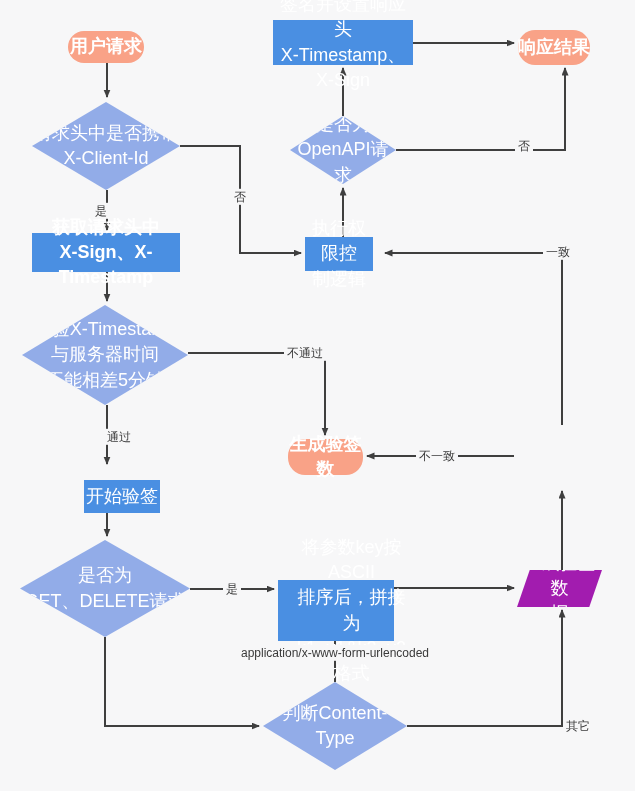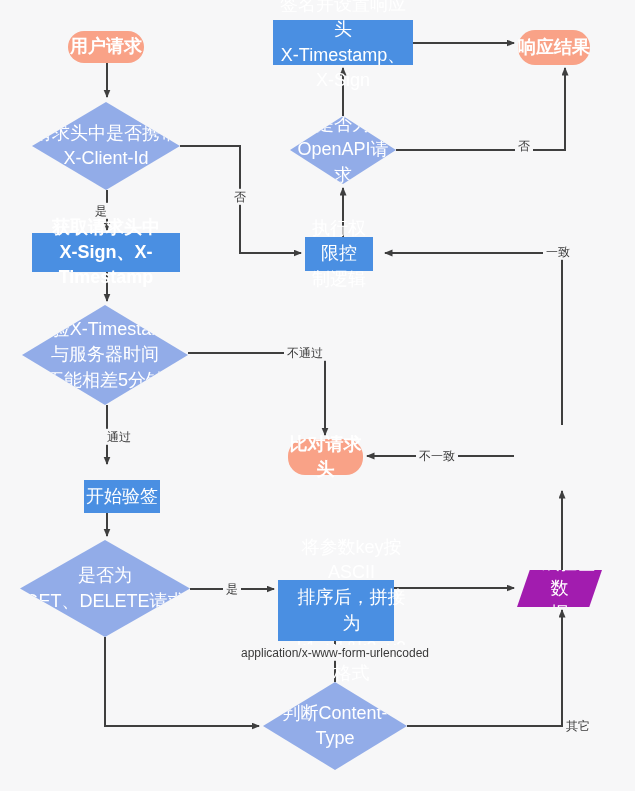--- a/index.html
+++ b/index.html
@@ -136,21 +136,21 @@
     <span>判断Content-Type</span>
   </div>
 
   <div class="node para" style="left:517px; top:570px; width:85px; height:37px;">
     <span>生成验签数
 据</span>
   </div>
 
 
   <div class="node terminal" style="left:288px; top:439px; width:75px; height:36px;">
-    <span>比对请求头</span>
+    <span>生成验签数</span>
   </div>
 
   <div class="node process" style="left:305px; top:237px; width:68px; height:34px;">
     <span>执行权限控
 制逻辑</span>
   </div>
 
   <div class="node decision" style="left:290px; top:116px; width:106px; height:68px;">
     <span>是否为
 OpenAPI请求</span>

